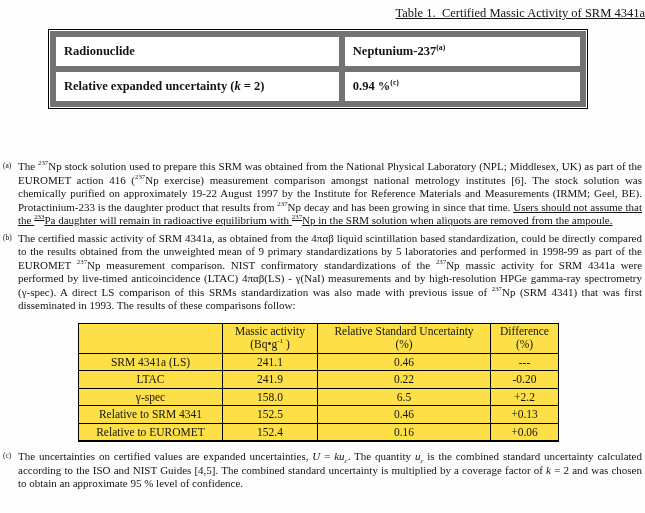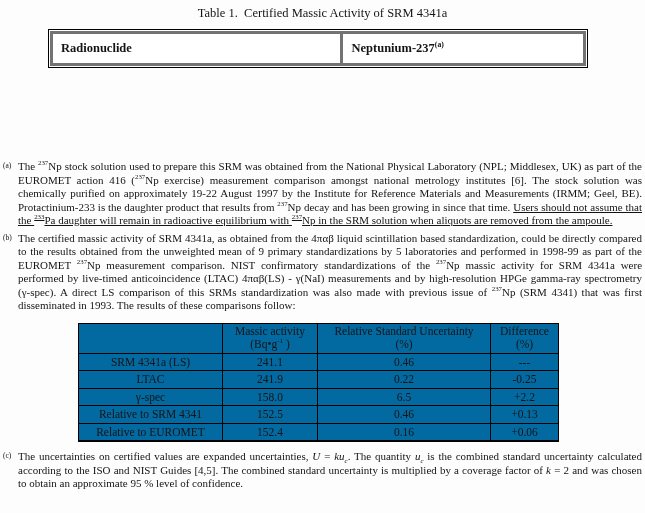--- a/index.html
+++ b/index.html
@@ -3,47 +3,47 @@
 <meta charset="utf-8">
 <style>
   html,body{margin:0;padding:0;}
   body{
     width:645px;height:513px;position:relative;overflow:hidden;
     background:#fdfdfd;color:#141414;
     font-family:"Liberation Serif", serif;
   }
   .caption{
     position:absolute;top:6px;left:0;width:100%;
-    text-align:center;font-size:12.5px;white-space:pre-wrap;
+    text-align:right;font-size:12.5px;white-space:pre-wrap;text-decoration:underline;
   }
   
   .main-frame{
     position:absolute;left:48px;top:29px;width:536px;
     border:1px solid #000;padding:1px;background:#fff;
   }
   .main-table{border-collapse:collapse;width:100%;border:2px solid #000;table-layout:fixed;}
   .main-table td{
-    border:3px solid #737373;font-weight:bold;font-size:12.5px;
+    border:6px solid #737373;font-weight:bold;font-size:12.5px;
     height:29px;padding:0 8px;vertical-align:middle;background:#fff;
   }
   .col-label{width:54.5%;} .col-value{width:45.5%;}
   
   .fnotes{position:absolute;left:3px;top:160px;width:639px;}
   .footnote{display:flex;margin-bottom:4px;}
   .fn-marker{flex:0 0 15px;font-size:7.5px;padding-top:1px;}
   .fn-text{flex:1;margin:0;font-size:11px;line-height:13.5px;text-align:justify;}
   .sup{vertical-align:super;font-size:0.62em;line-height:0;}
   .sub{vertical-align:sub;font-size:0.62em;line-height:0;}
   .it{font-style:italic;}
   .ul{text-decoration:underline;}
   
   .comparison-table{
     border-collapse:collapse;margin:10px 0 8px 75px;
     border:1px solid #000;border-bottom:2px solid #000;
-    table-layout:fixed;width:480px;font-size:11.5px;background:#0369a1;
+    table-layout:fixed;width:480px;font-size:11.5px;background:#fde047;
   }
   .comparison-table th,.comparison-table td{
     border:1px solid #000;text-align:center;font-weight:normal;padding:0 14px;
   }
   .comparison-table th{line-height:13.5px;padding:1px 2px;}
   .comparison-table td{height:16.5px;line-height:16.5px;white-space:nowrap;overflow:hidden;}
   .cc0{width:144px}.cc1{width:95px}.cc2{width:173px}.cc3{width:68px}
 </style>
 </head>
 <body>
@@ -53,20 +53,24 @@
 <div class="main-frame">
   <table class="main-table">
     <colgroup>
         <col class="col-label">
         <col class="col-value">
       </colgroup>
     <tbody>
         <tr>
           <td><span>Radionuclide</span></td>
           <td><span>Neptunium-237</span><span class="sup">(a)</span></td>
+        </tr>
+        <tr>
+          <td><span>Relative expanded uncertainty (</span><span class="it">k</span><span> = 2)</span></td>
+          <td><span>0.94 %</span><span class="sup">(c)</span></td>
         </tr>
       </tbody>
   </table>
 </div>
 
 <div class="fnotes">
 
   <div class="footnote">
     <span class="fn-marker">(a)</span>
     <p class="fn-text"><span>The </span><span class="sup">237</span><span>Np stock solution used to prepare this SRM was obtained from the National Physical Laboratory (NPL; Middlesex, UK) as part of the EUROMET action 416 (</span><span class="sup">237</span><span>Np exercise) measurement comparison amongst national metrology institutes [6].  The stock solution was chemically purified on approximately 19-22 August 1997 by the Institute for Reference Materials and Measurements (IRMM; Geel, BE).  Protactinium-233 is the daughter product that results from </span><span class="sup">237</span><span>Np decay and has been growing in since that time.  </span><span class="ul">Users should not assume that the </span><span class="sup ul">233</span><span class="ul">Pa daughter will remain in radioactive equilibrium with </span><span class="sup ul">237</span><span class="ul">Np in the SRM solution when aliquots are removed from the ampoule.</span></p>
@@ -105,21 +109,21 @@
         <tr>
           <td>SRM 4341a (LS)</td>
           <td>241.1</td>
           <td>0.46</td>
           <td>---</td>
         </tr>
         <tr>
           <td>LTAC</td>
           <td>241.9</td>
           <td>0.22</td>
-          <td>-0.25</td>
+          <td>-0.20</td>
         </tr>
         <tr>
           <td>γ-spec</td>
           <td>158.0</td>
           <td>6.5</td>
           <td>+2.2</td>
         </tr>
         <tr>
           <td>Relative to SRM 4341</td>
           <td>152.5</td>

